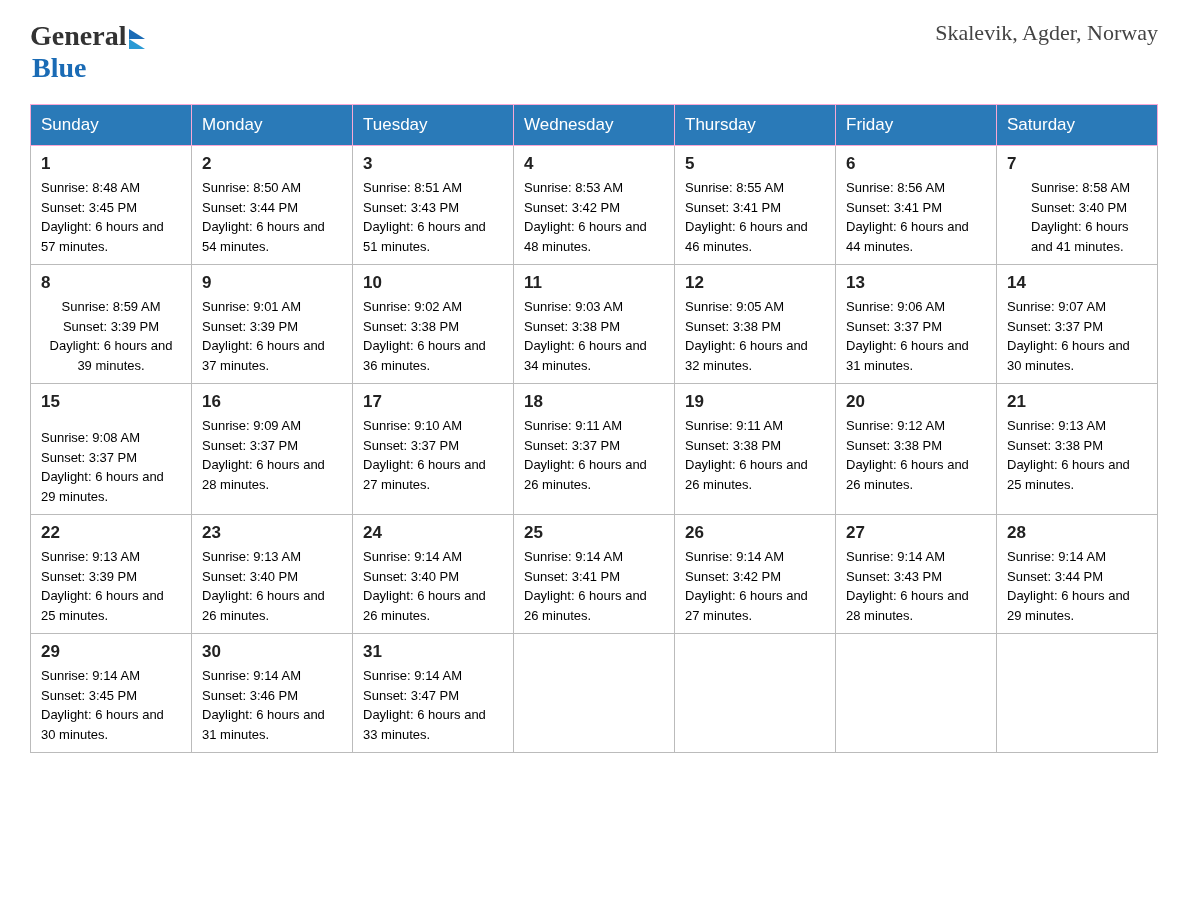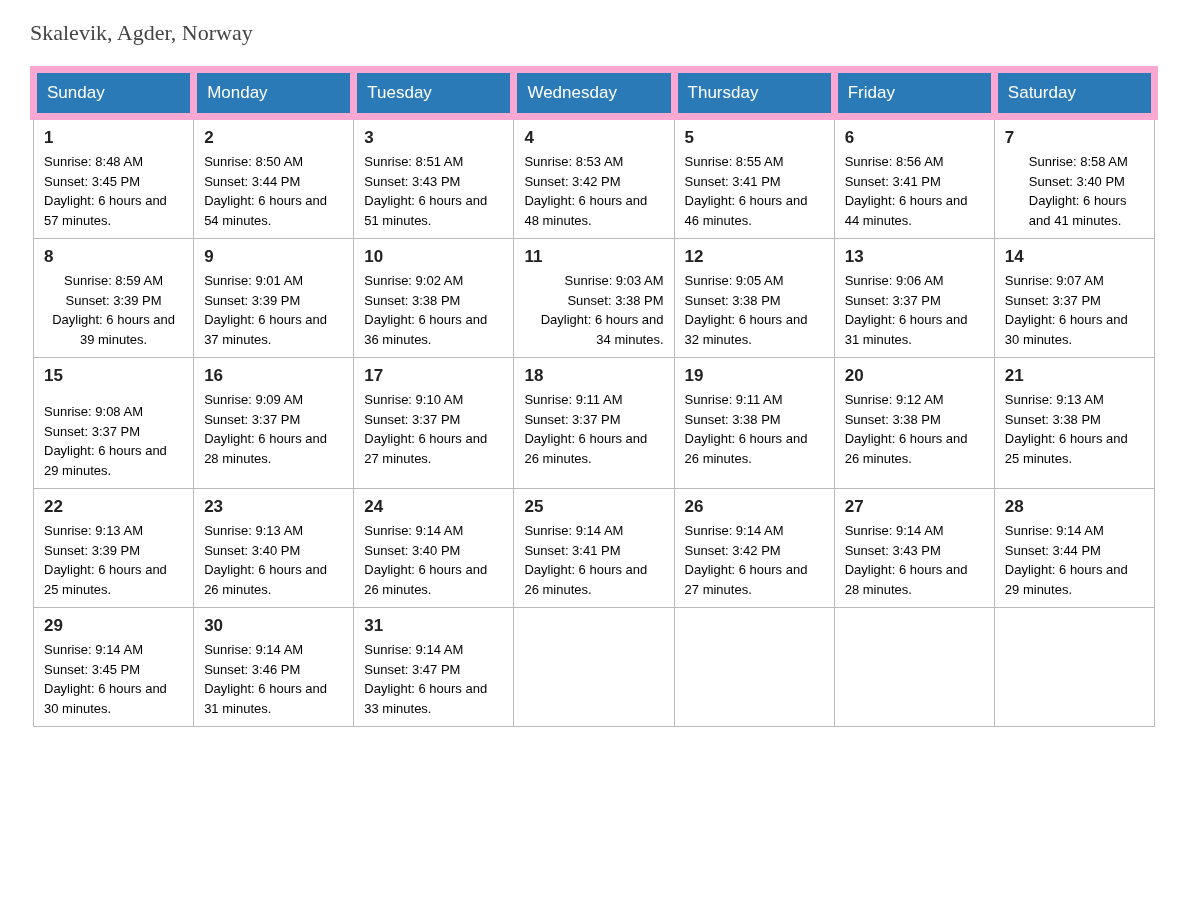--- a/index.html
+++ b/index.html
@@ -56,21 +56,21 @@
       border-collapse: collapse;
       border: 1px solid #999;
     }
     .calendar th {
       background-color: #2a7ab8;
       color: #fff;
       padding: 10px 10px;
       text-align: left;
       font-size: 17px;
       font-weight: normal;
-      border: 7px solid #f9a8d4;
+      border: 1px solid #f9a8d4;
     }
     .calendar td {
       vertical-align: top;
       padding: 8px 10px;
       border: 1px solid #bbb;
       width: 14.28%;
       min-height: 100px;
     }
     .day-num {
       font-size: 17px;
@@ -82,20 +82,30 @@
     .day-info {
       font-size: 13px;
       color: #000000;
       line-height: 1.5;
     }
   </style>
 </head>
 <body>
 
 <div class="header">
+  <div class="logo-wrapper">
+    <div class="logo-line1">
+      <span class="logo-text-general">General</span>
+      <div style="display:flex; flex-direction:column; justify-content:center; margin-left:3px; margin-top:6px;">
+        <div style="width:0;height:0;border-left:16px solid #1a6bb5;border-top:10px solid transparent;border-bottom:0px solid transparent;"></div>
+        <div style="width:0;height:0;border-left:16px solid #2a9ad4;border-top:10px solid transparent;border-bottom:0px solid transparent;"></div>
+      </div>
+    </div>
+    <div class="logo-line2">Blue</div>
+  </div>
   <div class="title-section">
     <div class="location">Skalevik, Agder, Norway</div>
   </div>
 </div>
 
 <table class="calendar">
   <thead>
     <tr>
     <th>Sunday</th>
         <th>Monday</th>
@@ -165,21 +175,21 @@
 Daylight: 6 hours and 37 minutes.</div>
         </td>
         <td>
           <span class="day-num">10</span>
           <div class="day-info" style="white-space: pre-line;">Sunrise: 9:02 AM
 Sunset: 3:38 PM
 Daylight: 6 hours and 36 minutes.</div>
         </td>
         <td>
           <span class="day-num">11</span>
-          <div class="day-info" style="white-space: pre-line; text-align: right;">Sunrise: 9:03 AM
+          <div class="day-info" style="white-space: pre-line;">Sunrise: 9:03 AM
 Sunset: 3:38 PM
 Daylight: 6 hours and 34 minutes.</div>
         </td>
         <td>
           <span class="day-num">12</span>
           <div class="day-info" style="white-space: pre-line;">Sunrise: 9:05 AM
 Sunset: 3:38 PM
 Daylight: 6 hours and 32 minutes.</div>
         </td>
         <td>

